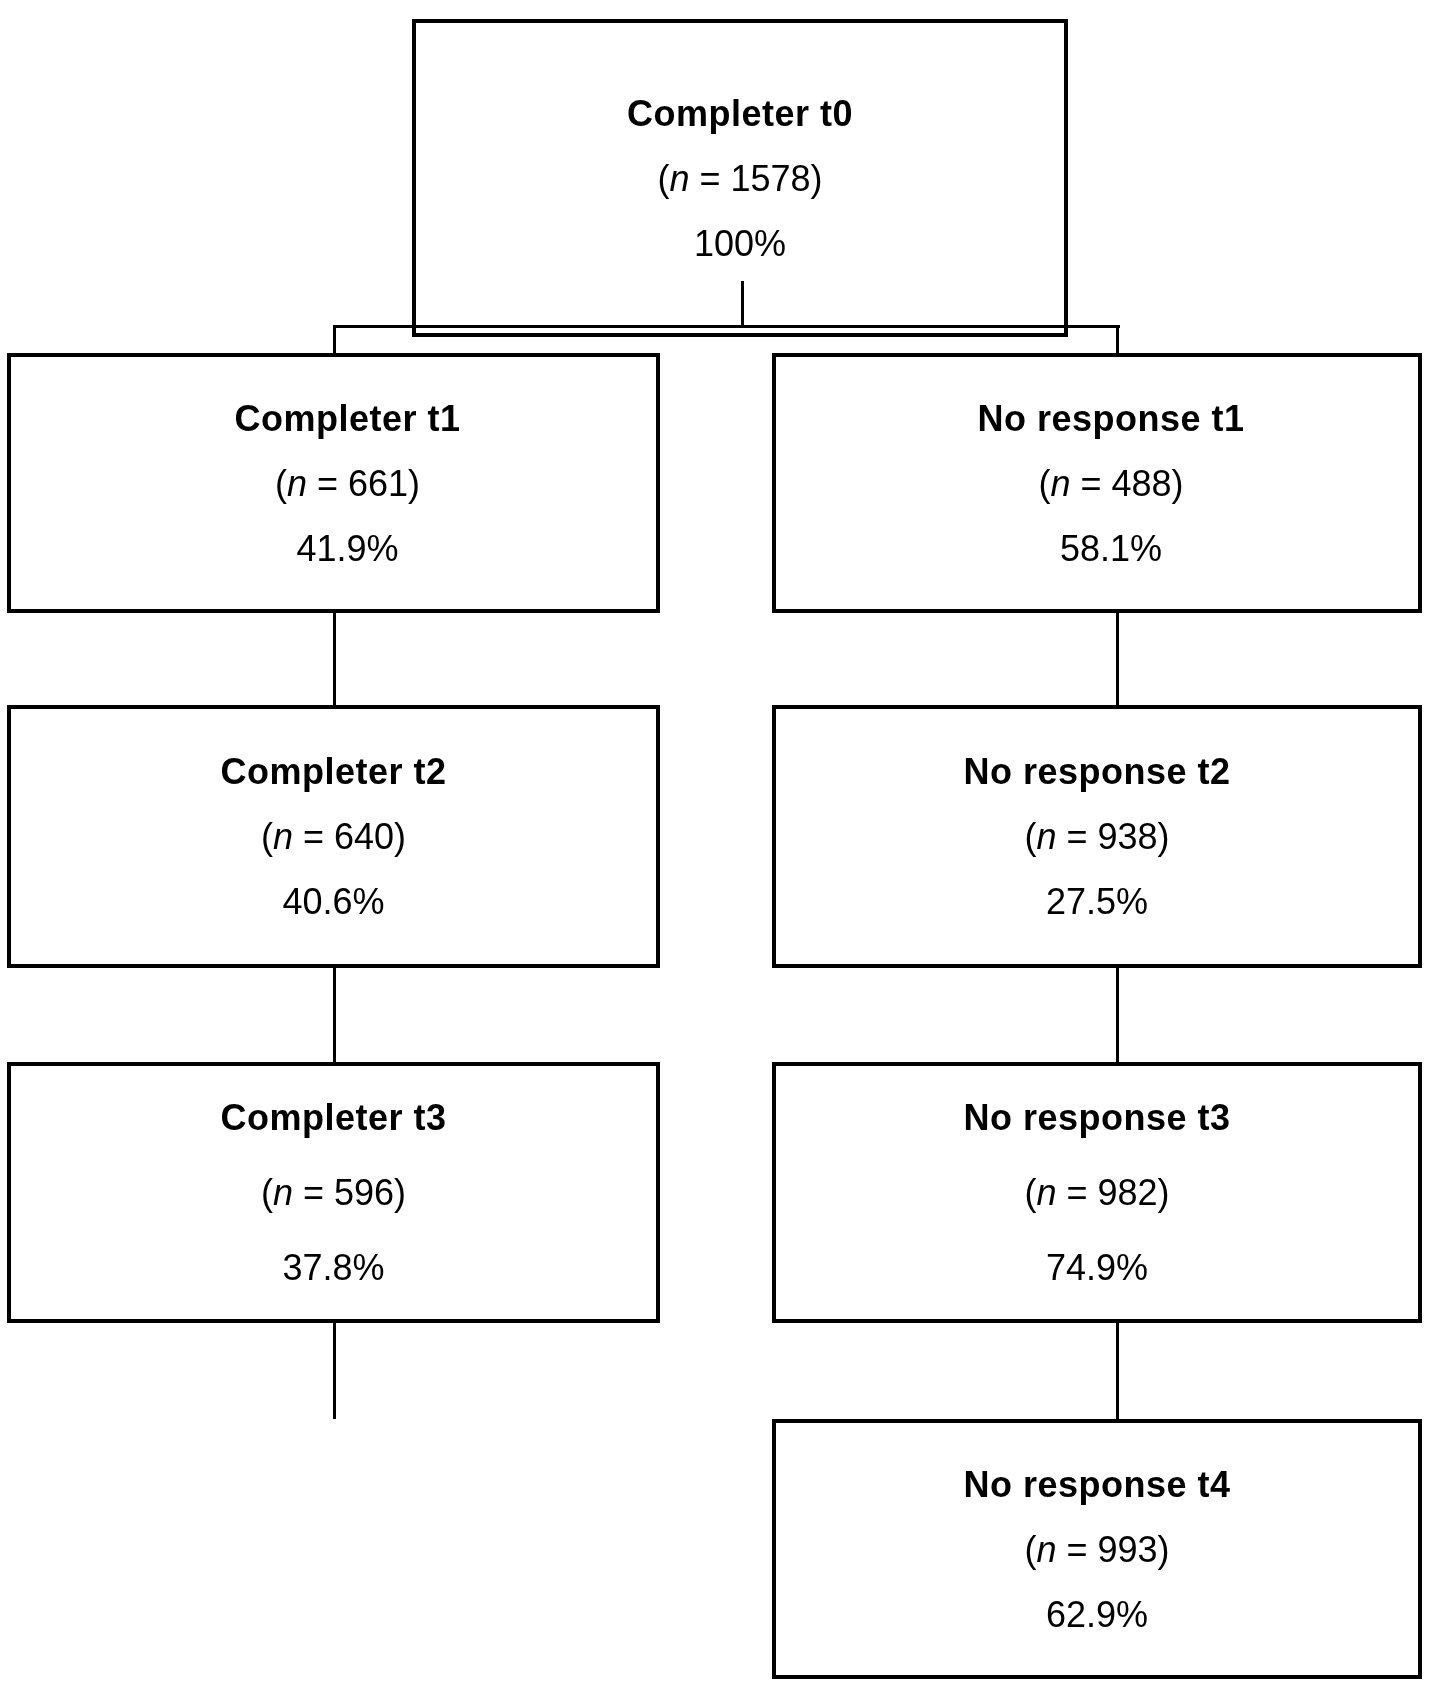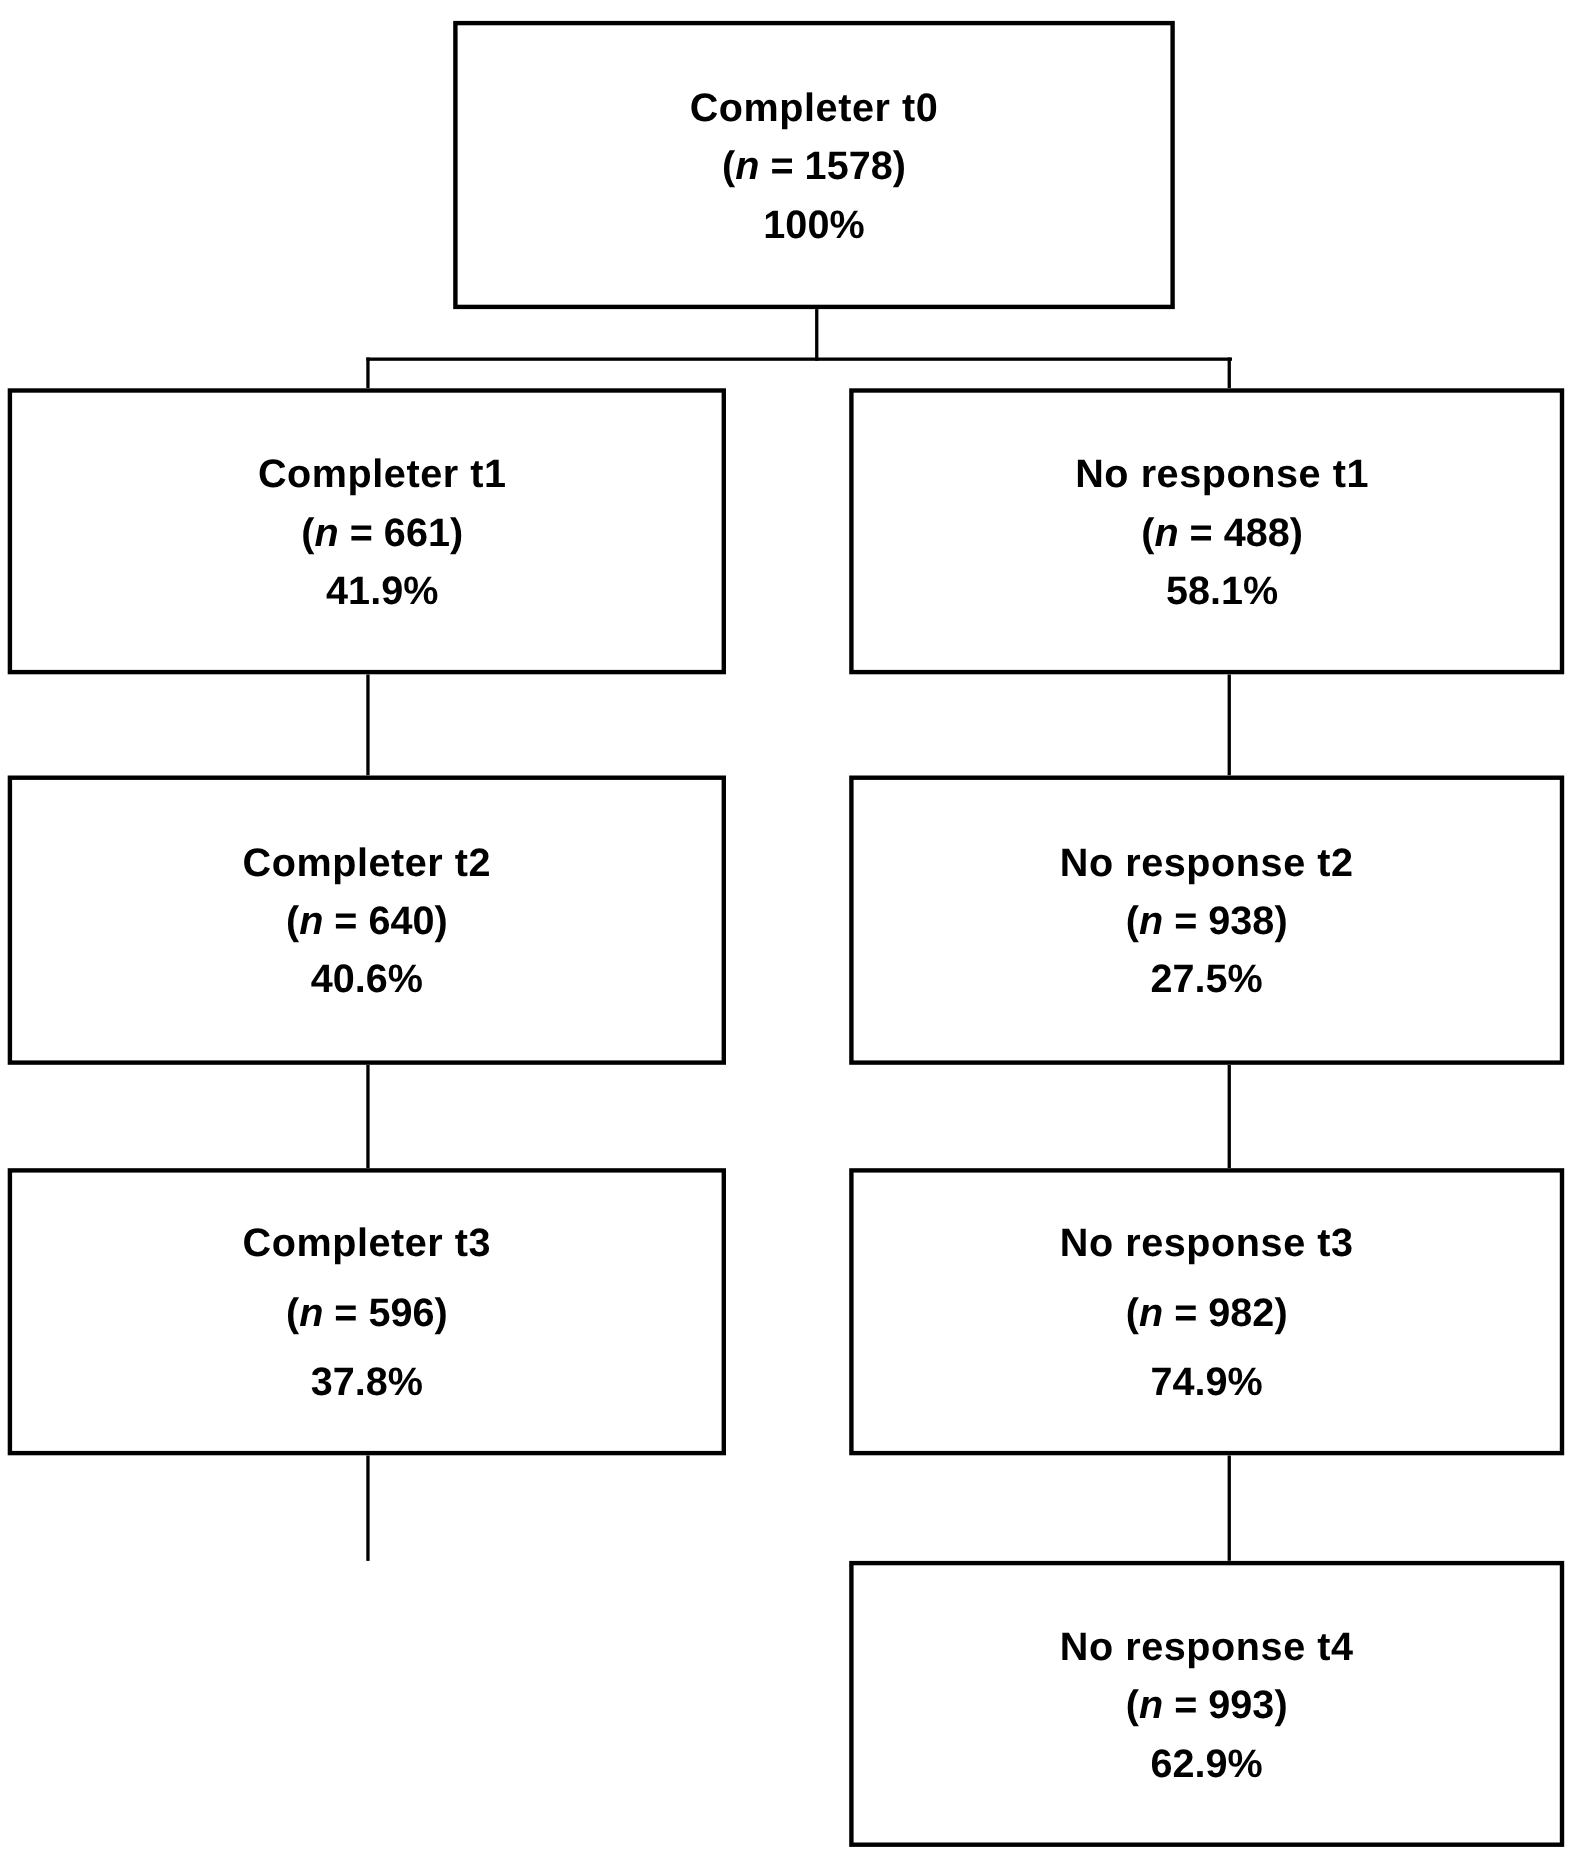--- a/index.html
+++ b/index.html
@@ -29,31 +29,32 @@
   }
   .box-title {
     font-size: 36px;
     line-height: 53px;
     font-weight: bold;
     letter-spacing: 0.5px;
   }
   .box-line {
     font-size: 36px;
     line-height: 53px;
-    font-weight: bold;
+    font-weight: normal;
+    margin-top: 12px;
   }
   .nvar {
     font-style: italic;
   }
   
   .root-box  { left: 412px; width: 656px; }
   .col-left  { left: 7px;   width: 653px; }
   .col-right { left: 772px; width: 650px; }
   
-  .row1 { top: 19px;   height: 262px; }
+  .row1 { top: 19px;   height: 318px; }
   .row2 { top: 353px;  height: 260px; padding-left: 28px; }
   .row3 { top: 705px;  height: 263px; }
   .row4 { top: 1062px; height: 261px; gap: 10px; }
   .row5 { top: 1419px; height: 260px; }
   
   .connector {
     position: absolute;
     background: #000000;
   }
   .cv { width: 3px; }

